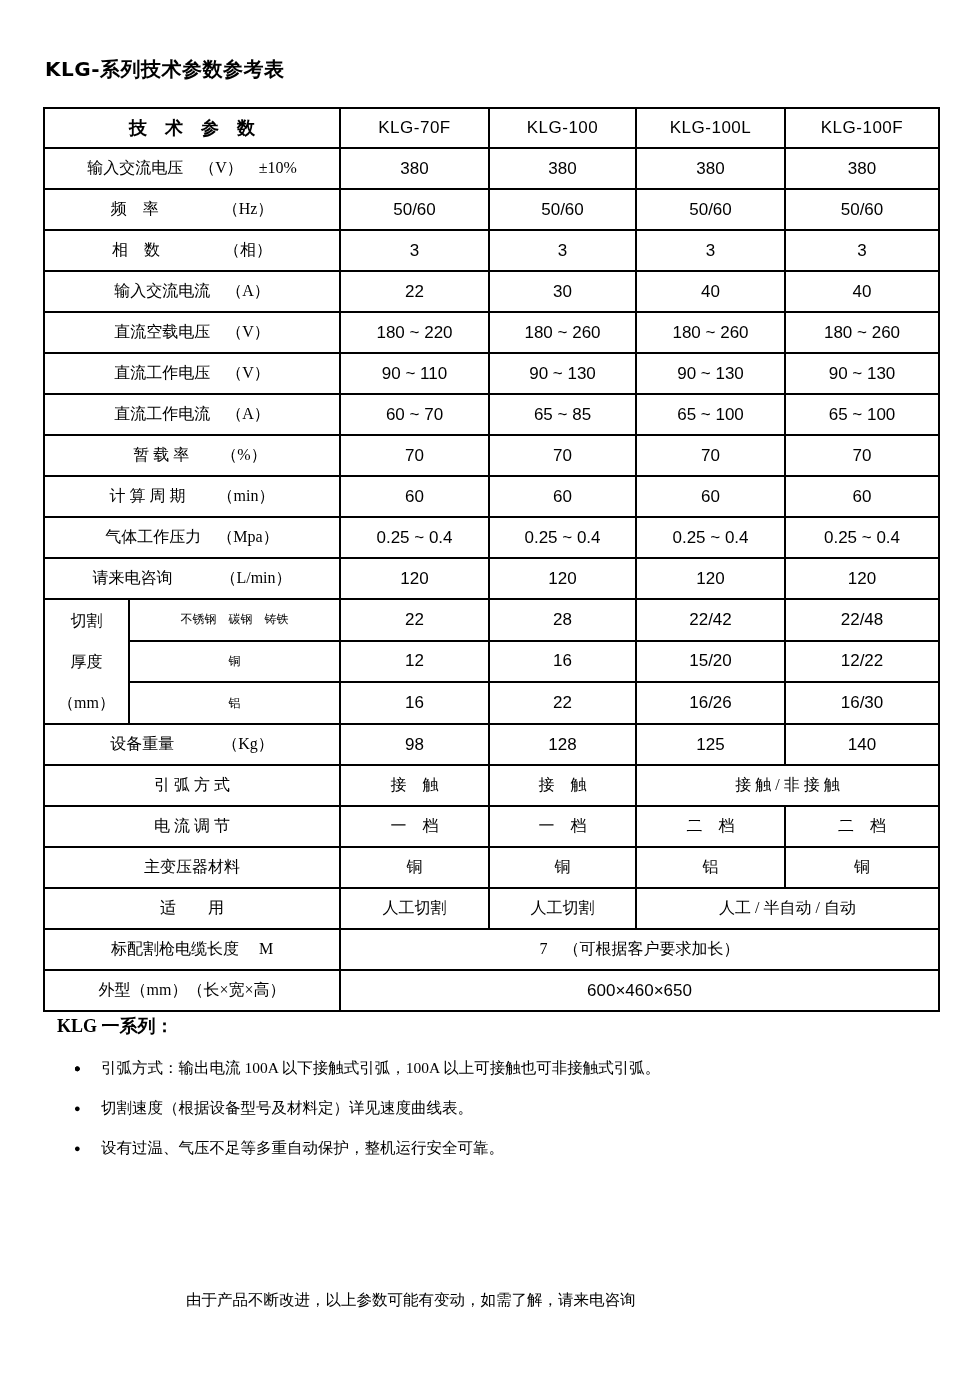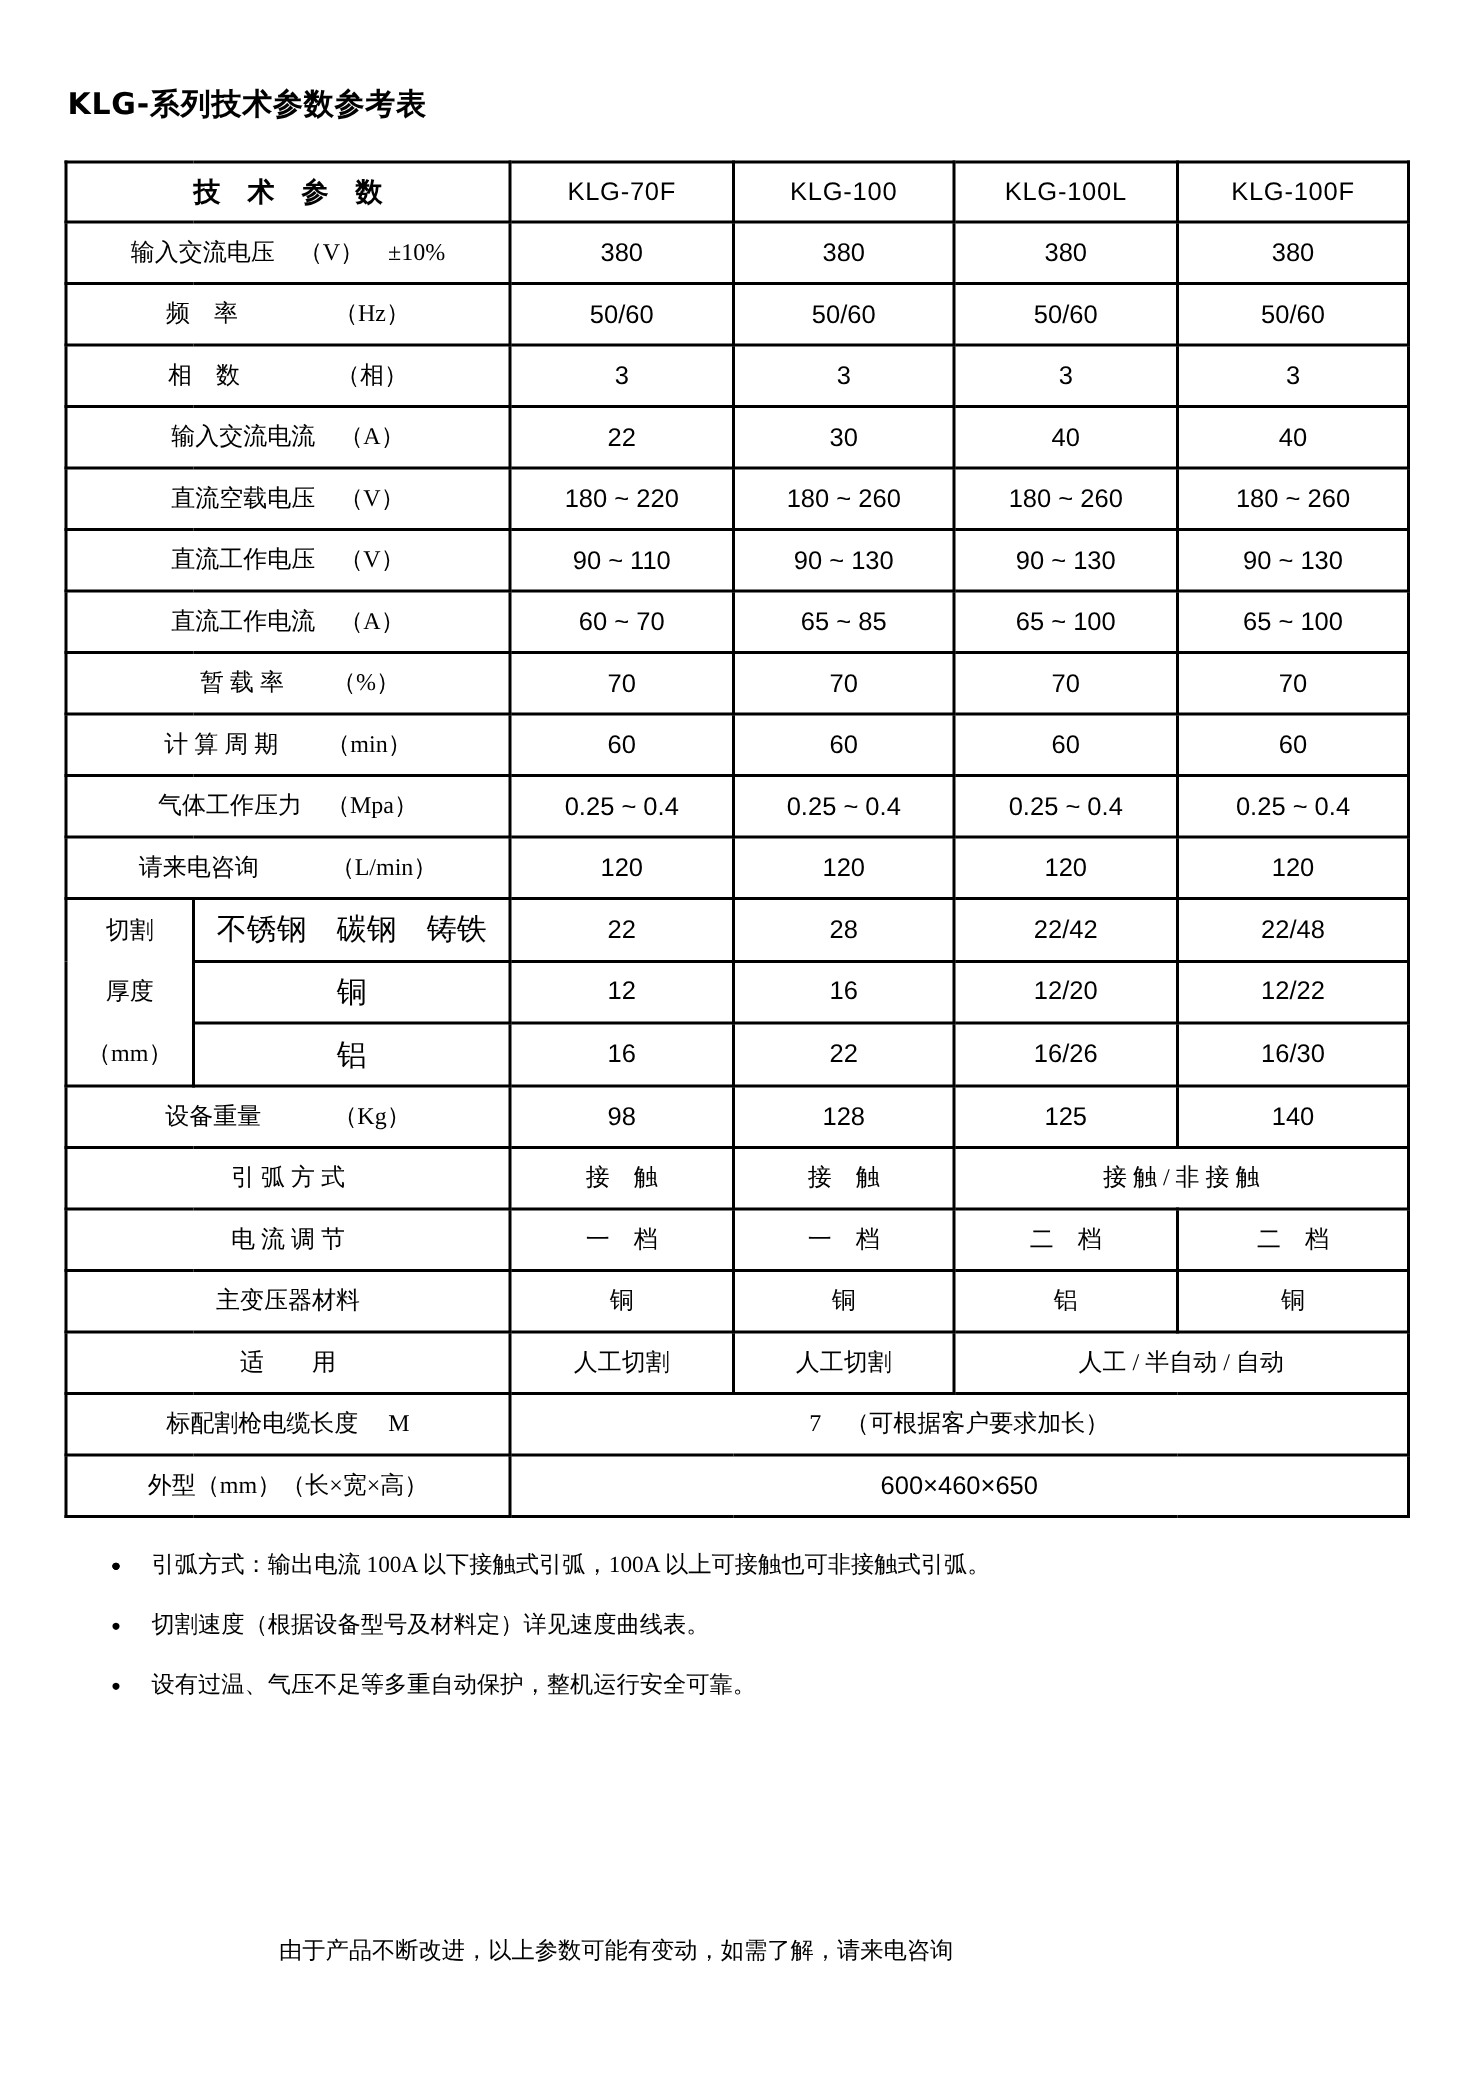--- a/index.html
+++ b/index.html
@@ -38,21 +38,21 @@
   .val {
     font-family:"Liberation Sans","DejaVu Sans",sans-serif;
     font-size:17px; white-space:pre;
   }
   .cn {
     font-family:"Liberation Serif","DejaVu Serif",serif;
     font-size:16px; white-space:pre;
   }
   .cutcol { padding:0;border-radius:23px; }
   .cutcol span { display:block; height:41px; line-height:41px; font-size:16px; }
-  .sub { font-size:20px; white-space:pre; }
+  .sub { font-size:12px; white-space:pre; }
   .notes { position:absolute; left:57px; top:1014px; width:860px; }
   .notes-heading { font-size:18px; font-weight:bold; }
   .notes ul { list-style:none; margin:17px 0 0 0; padding:0 0 0 44px; }
   .notes li { position:relative; margin-bottom:19px; font-size:15.5px; line-height:21px; }
   .notes li .bullet {
     position:absolute; left:-27px; top:1px; font-size:11px; line-height:21px;
   }
   .doc-footer {
     position:absolute; left:144px; top:1290px; font-size:15.5px;margin-left:42px;
   }
@@ -181,21 +181,21 @@
       <td class="val">22</td>
       <td class="val">28</td>
       <td class="val">22/42</td>
       <td class="val">22/48</td>
     </tr>
 
     <tr>
       <td class="sub">铜</td>
       <td class="val">12</td>
       <td class="val">16</td>
-      <td class="val">12/20</td>
+      <td class="val">15/20</td>
       <td class="val">12/22</td>
     </tr>
 
     <tr>
       <td class="sub">铝</td>
       <td class="val">16</td>
       <td class="val">22</td>
       <td class="val">16/26</td>
       <td class="val">16/30</td>
     </tr>
@@ -244,20 +244,21 @@
     </tr>
 
     <tr>
       <td colspan="2" class="lbl">外型（mm）（长×宽×高）</td>
       <td colspan="4" class="val">600×460×650</td>
     </tr>
   </tbody>
     </table>
 
   <div class="notes">
+    <div class="notes-heading">KLG 一系列：</div>
     <ul>
       <li>
         <span class="bullet">●</span>
       </li>
       <li>
         <span class="bullet">●</span>
       </li>
       <li>
         <span class="bullet">●</span>
         <span>引弧方式：输出电流 100A 以下接触式引弧，100A 以上可接触也可非接触式引弧。</span>

